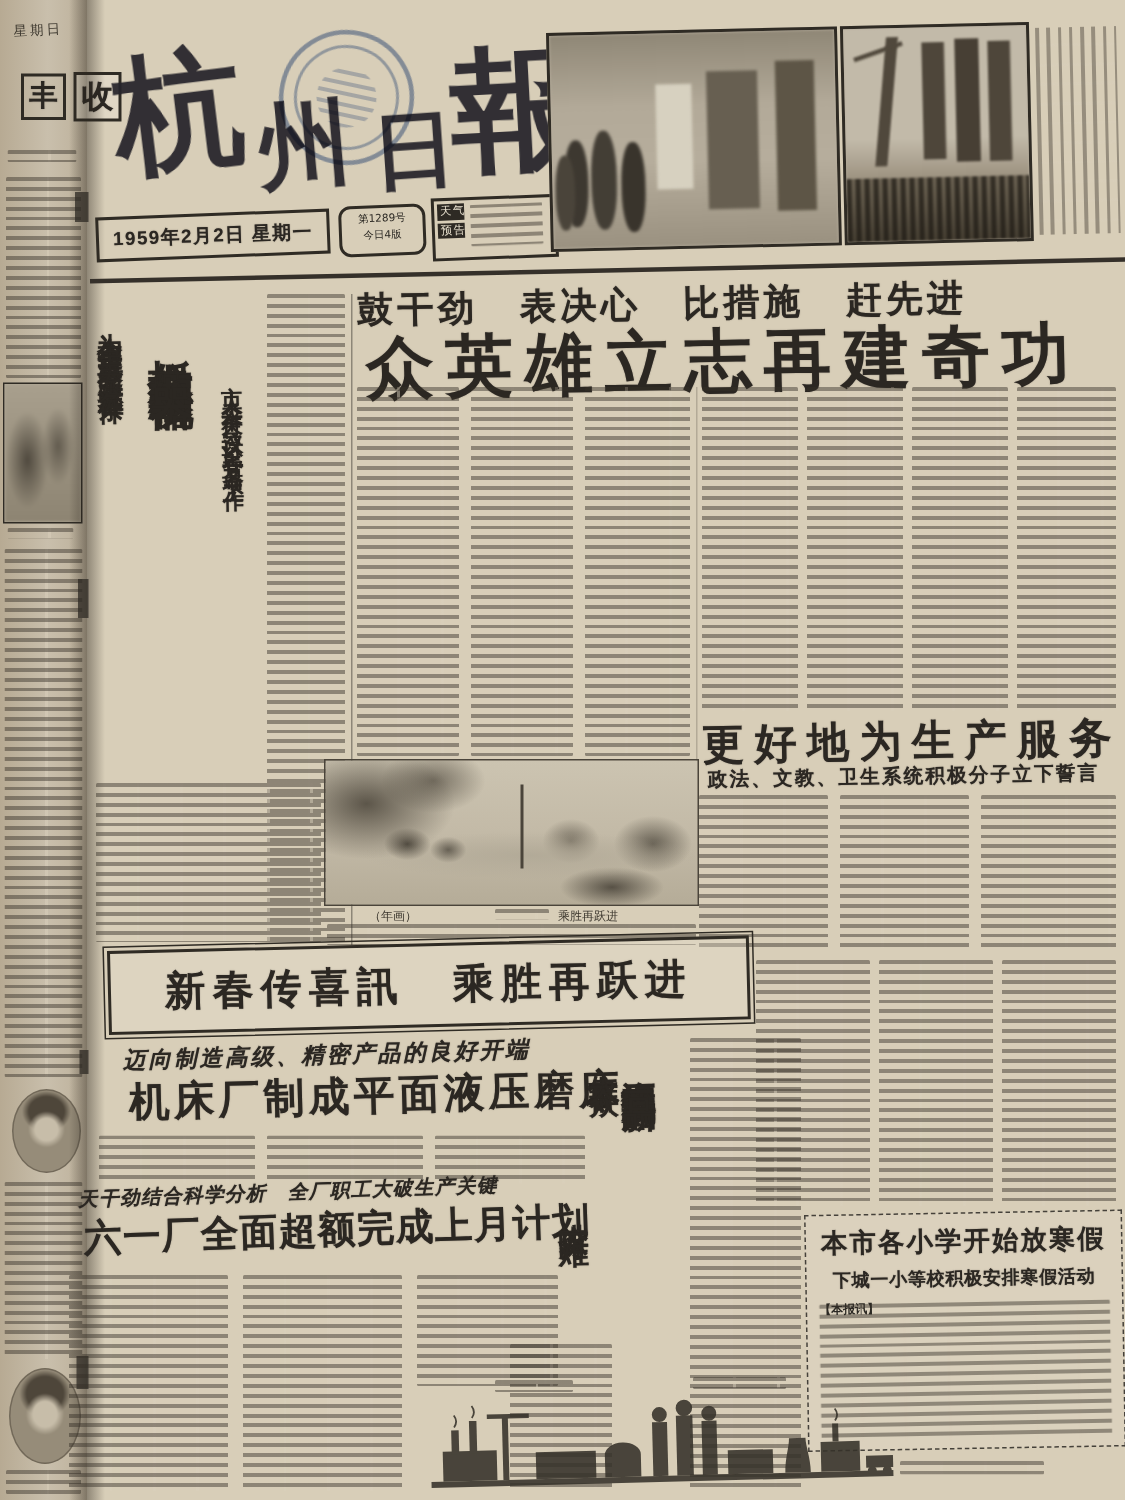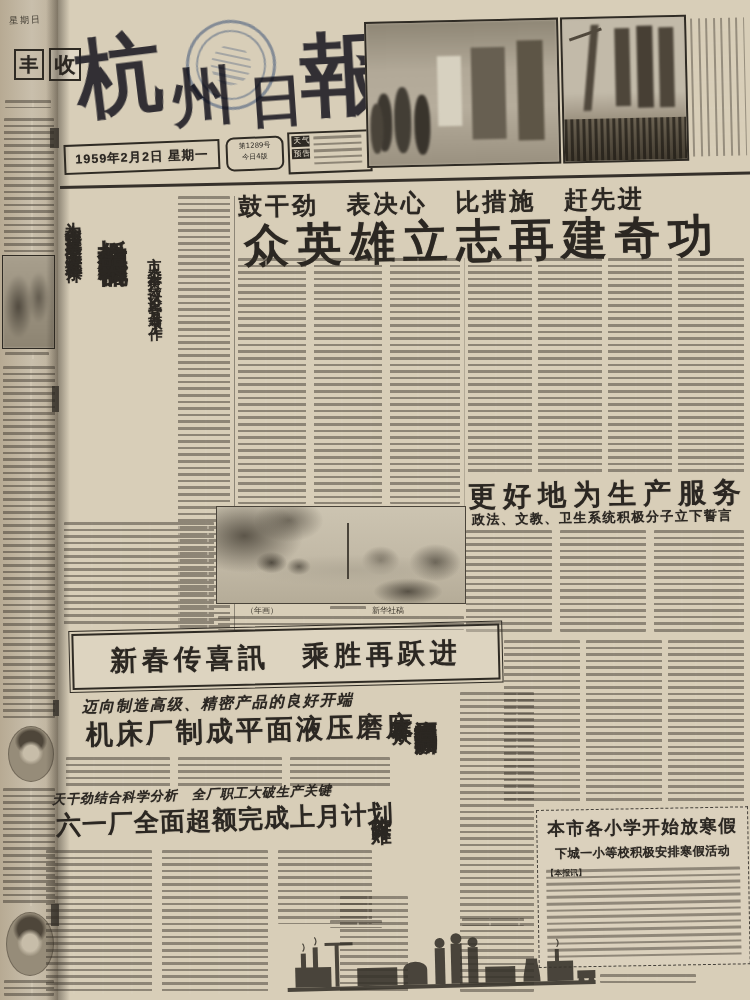--- a/index.html
+++ b/index.html
@@ -150,21 +150,21 @@
      radial-gradient(9% 16% at 22% 58%, rgba(48,43,35,.75), rgba(0,0,0,0) 70%),
      radial-gradient(7% 13% at 33% 62%, rgba(48,43,35,.6), rgba(0,0,0,0) 70%),
      radial-gradient(60% 22% at 55% 66%, rgba(176,168,150,.85), rgba(0,0,0,0) 75%),
      radial-gradient(11% 22% at 66% 56%, rgba(58,52,42,.55), rgba(0,0,0,0) 70%),
      radial-gradient(15% 28% at 88% 58%, rgba(53,48,39,.65), rgba(0,0,0,0) 70%),
      radial-gradient(20% 20% at 77% 88%, rgba(46,41,33,.7), rgba(0,0,0,0) 70%),
      linear-gradient(180deg,#ccc4b1 0,#c2b9a6 55%,#b5ac98 100%);">
      <div class="abs" style="left:130px;top:16px;width:2px;height:56px;background:#4a443a;"></div>
   </div>
   <div class="abs cap" style="left:246px;top:605px;">（年画）</div>
-  <div class="abs cap" style="left:372px;top:605px;">新华社稿</div>
+  <div class="abs cap" style="left:372px;top:605px;">乘胜再跃进</div>
   <div class="gk" style="left:330px;top:606px;width:36px;height:7px;"></div>
   <div class="gk" style="left:218px;top:616px;width:246px;height:14px;"></div>
 
   <div class="hd abs" style="left:468px;top:478px;font-size:28px;letter-spacing:7px;transform:rotate(-1deg);transform-origin:left center;">更好地为生产服务</div>
   <div class="hd abs" style="left:472px;top:511px;font-size:13px;letter-spacing:1.5px;font-weight:600;transform:rotate(-1deg);transform-origin:left center;">政法、文教、卫生系统积极分子立下誓言</div>
   <div class="gk" style="left:466px;top:530px;width:86px;height:102px;"></div>
   <div class="gk" style="left:560px;top:530px;width:86px;height:102px;"></div>
   <div class="gk" style="left:654px;top:530px;width:90px;height:102px;"></div>
 
   <div class="gk" style="left:504px;top:640px;width:76px;height:164px;"></div>

